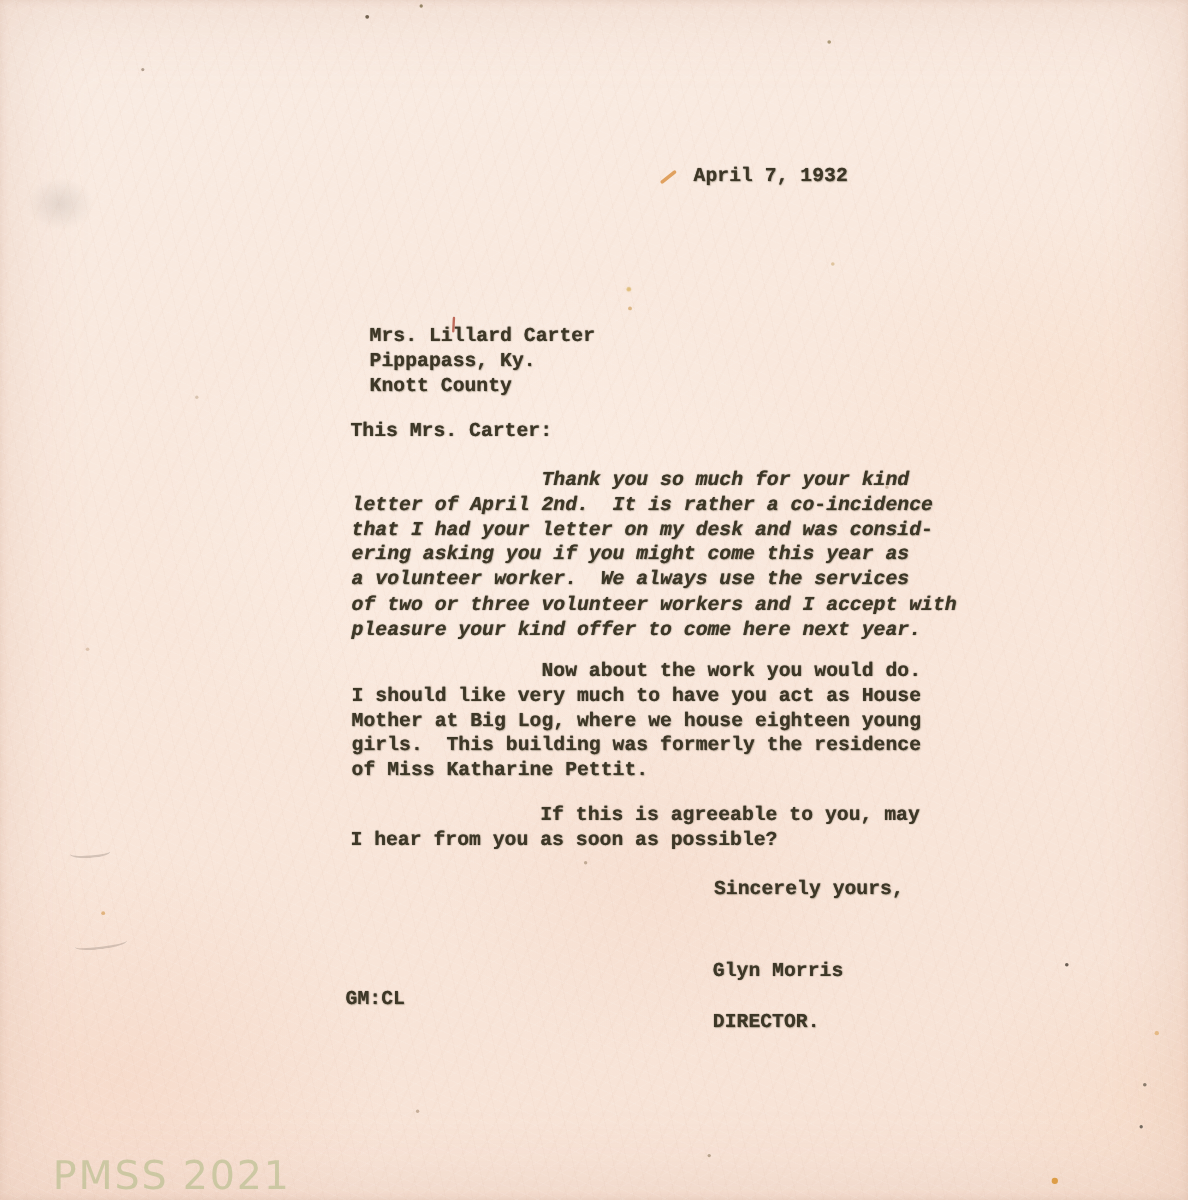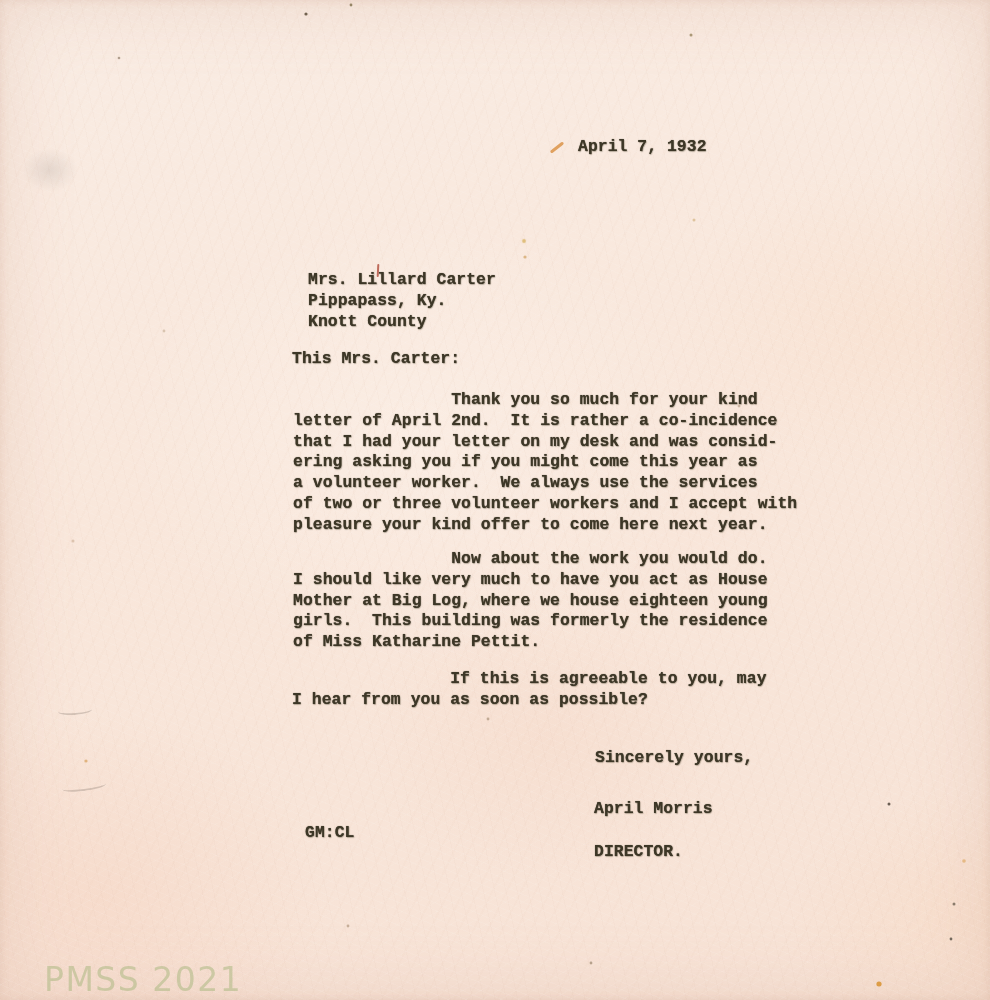--- a/index.html
+++ b/index.html
@@ -109,27 +109,27 @@
     font-weight: bold;
     letter-spacing: 0.05px;
     color: #3d3727;
     text-shadow:
       0 0 0.9px rgba(64,58,42,0.9),
       0.6px 0.5px 1.1px rgba(90,80,58,0.35);
   }
   .date        { left: 578px; top: 137px; text-align: right; }
   .address     { left: 292px; top: 270px; margin-left: 16px; }
   .salutation  { left: 292px; top: 349px; }
-  .para1       { left: 293px; top: 390px; }
+  .para1       { left: 293px; top: 390px; font-style: italic; }
   .para2       { left: 293px; top: 549px; }
   .para3       { left: 292px; top: 669px; }
-  .closing     { left: 595px; top: 748px; }
+  .closing     { left: 595px; top: 731px; }
   .sig-name    { left: 594px; top: 799px; }
   .sig-title   { left: 594px; top: 842px; }
-  .reference   { left: 305px; top: 823px; }
+  .reference   { left: 288px; top: 823px; }
 
   .watermark {
     position: absolute;
     left: 44px; top: 960px;
     font-family: "DejaVu Sans", "Liberation Sans", sans-serif;
     font-size: 33px;
     font-weight: normal;
     letter-spacing: 1.5px;
     color: rgba(172,184,130,0.55);
   }
@@ -168,21 +168,21 @@
 I hear from you as soon as possible?</div>
 
   <div class="tw para2">                Now about the work you would do.
 I should like very much to have you act as House
 Mother at Big Log, where we house eighteen young
 girls.  This building was formerly the residence
 of Miss Katharine Pettit.</div>
 
   <div class="tw closing">Sincerely yours,</div>
 
-  <div class="tw sig-name">April Morris</div>
+  <div class="tw sig-name">Glyn Morris</div>
 
   <div class="tw sig-title">DIRECTOR.</div>
 
   <div class="tw reference">GM:CL</div>
 
   <div class="watermark">PMSS 2021</div>
 
 </div>
 
 </body></html>

